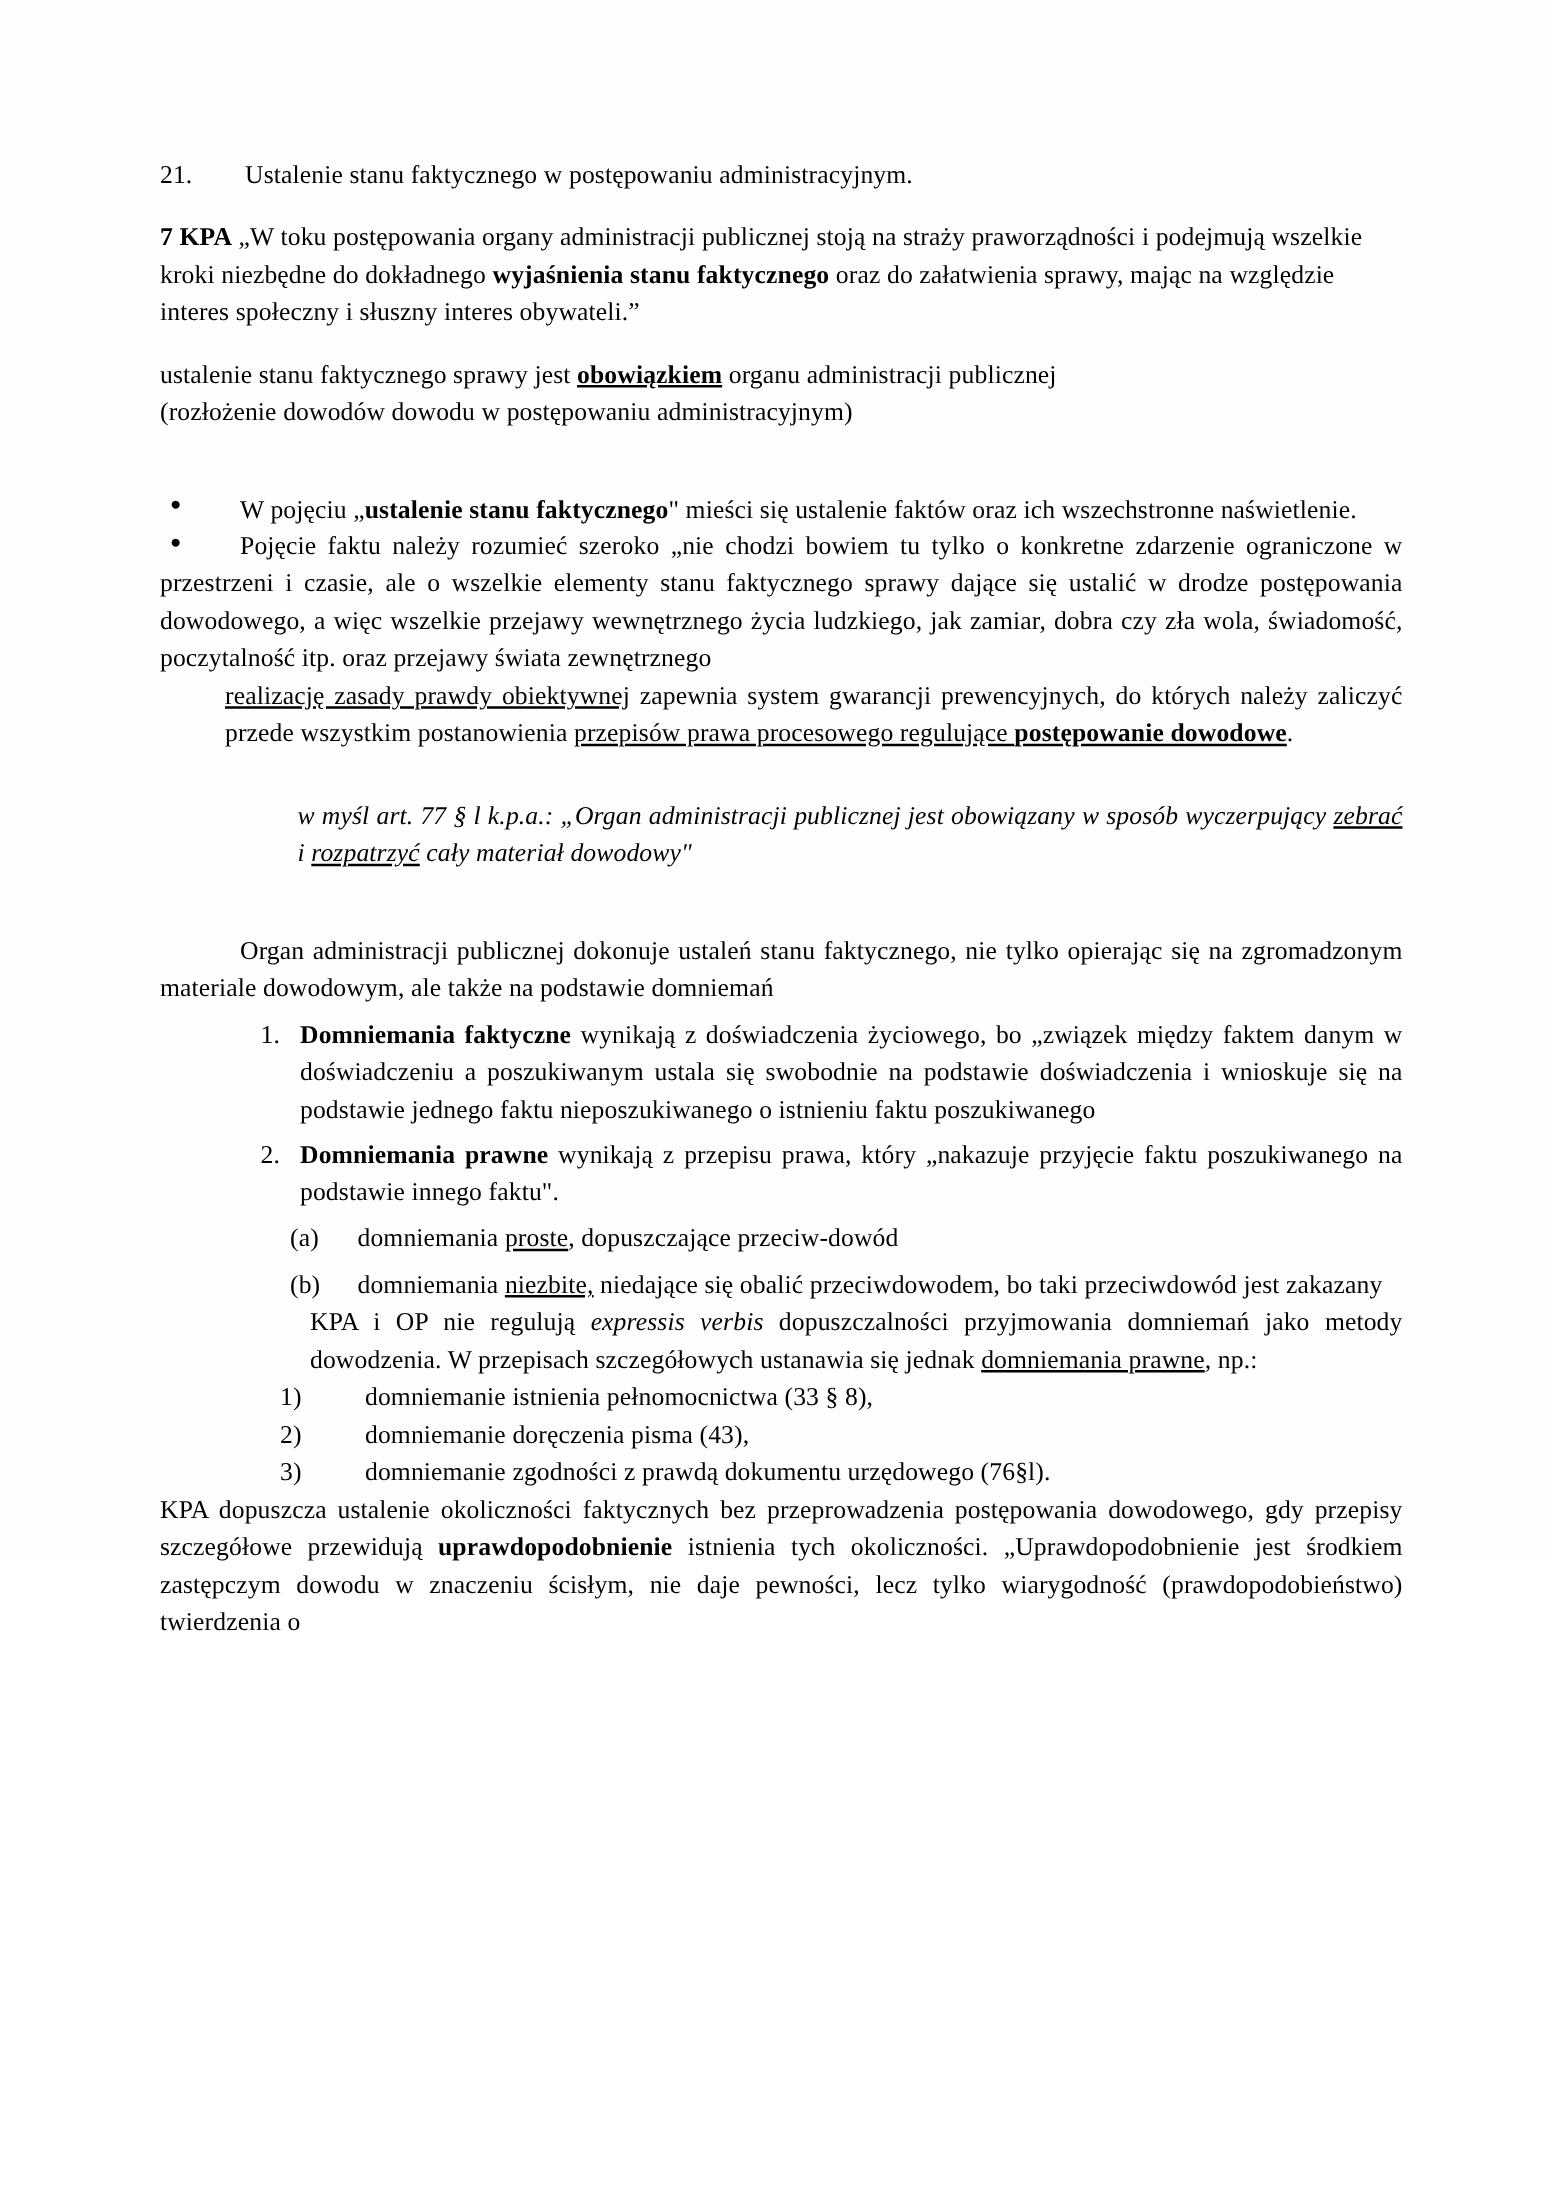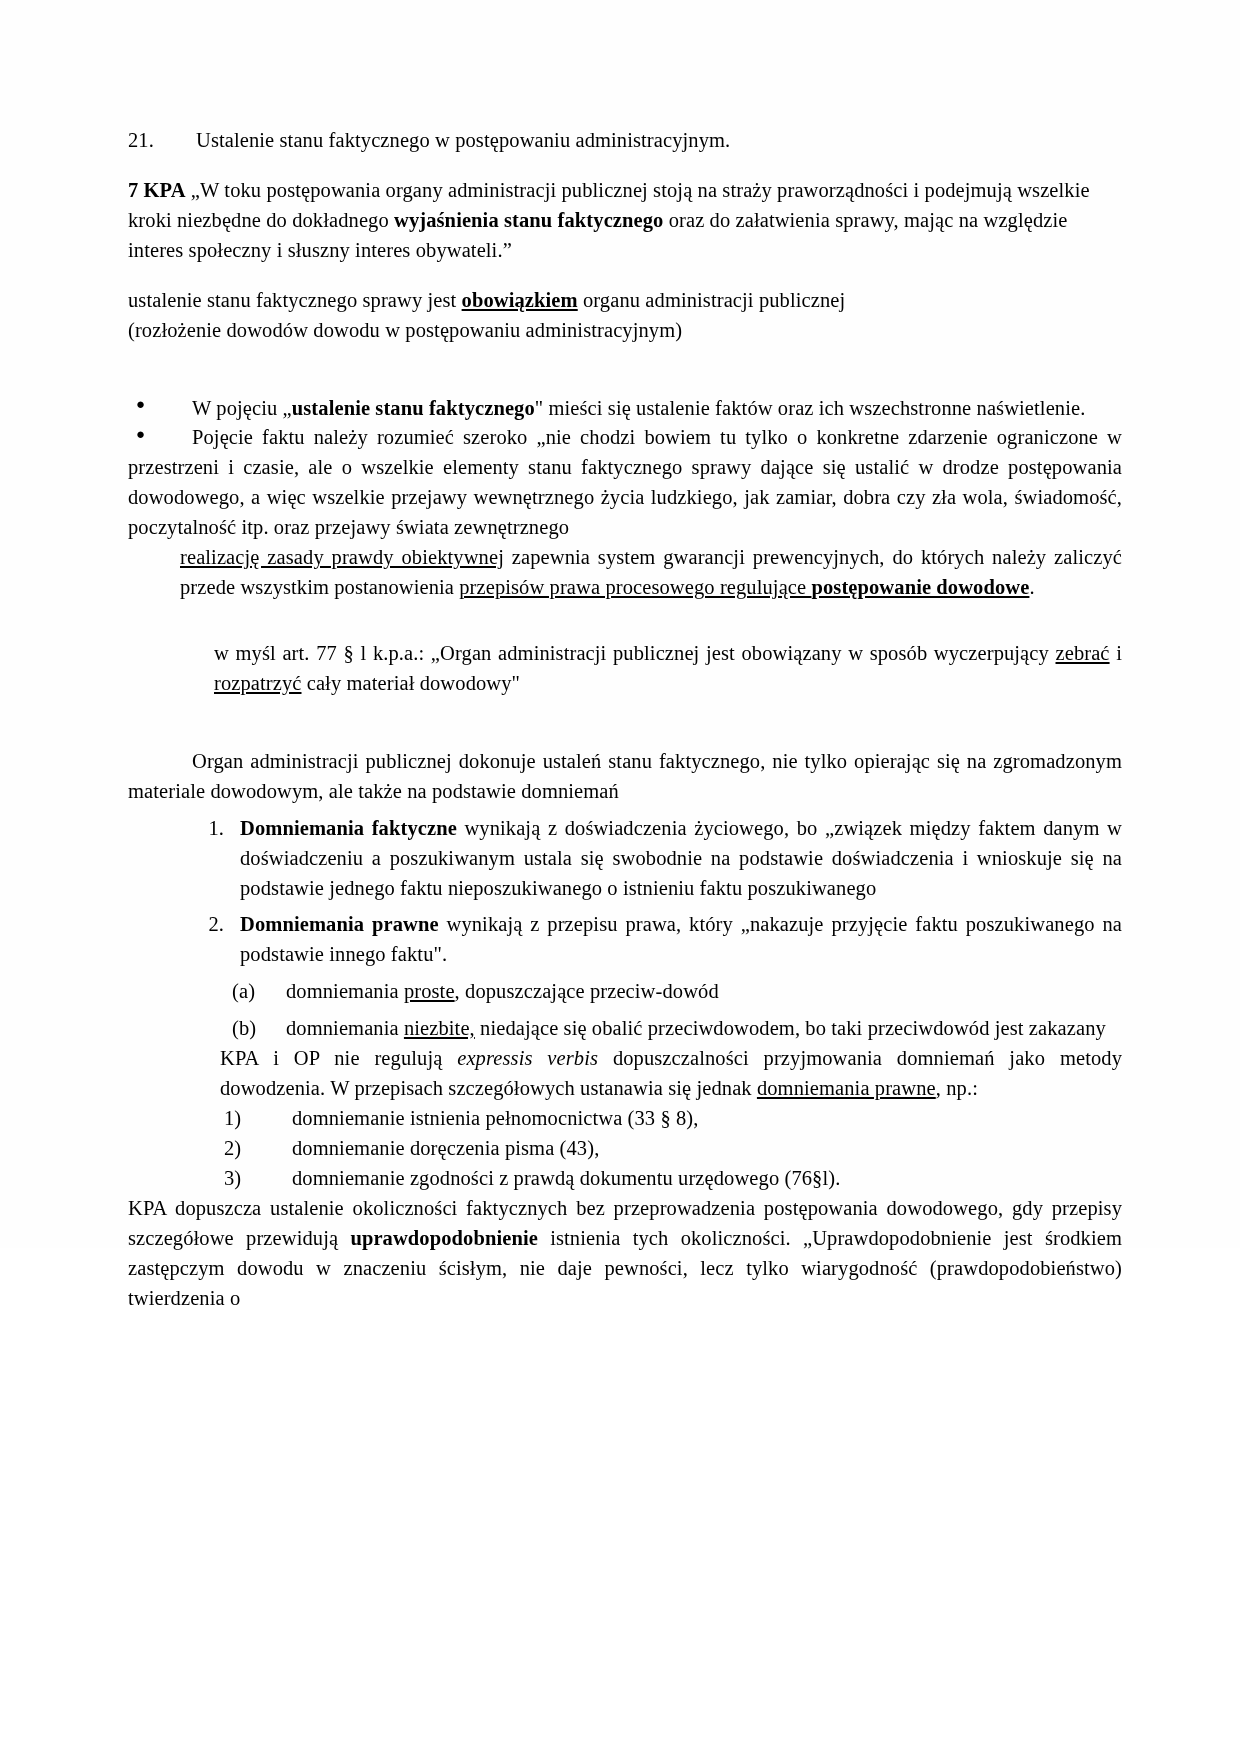--- a/index.html
+++ b/index.html
@@ -68,21 +68,21 @@
     font-size: 15px;
     line-height: 1.46;
   }
   .bullet-row .btext {
     display: block;
   }
   .first-ind { display: inline-block; width: 64px; }
 
   
   .indent-1 { margin-left: 52px; text-align: justify; }
-  .indent-2 { margin-left: 86px; text-align: justify; }
+  .indent-2 { margin-left: 110px; text-align: justify; font-style: italic; }
 
   
   .num-row {
     position: relative;
     margin-left: 40px;
     padding-left: 72px;
     text-align: justify;
   }
   .num-row > .marker {
     position: absolute;
@@ -112,21 +112,21 @@
     padding-left: 68px;
     text-align: left;
   }
   .par-row > .marker {
     position: absolute;
     left: 0;
     top: 0;
     width: 42px;
     text-align: left;
   }
-  .sub-body { margin-left: 92px; text-align: justify; }
+  .sub-body { margin-left: 120px; text-align: justify; }
   .tail { text-align: justify; }
 </style>
 </head>
 <body>
 
 <div class="page">
   <div class="doc">
 
     <p class="head-line">
       <span class="head-num">21.</span><span>Ustalenie stanu faktycznego w postępowaniu administracyjnym.</span>

